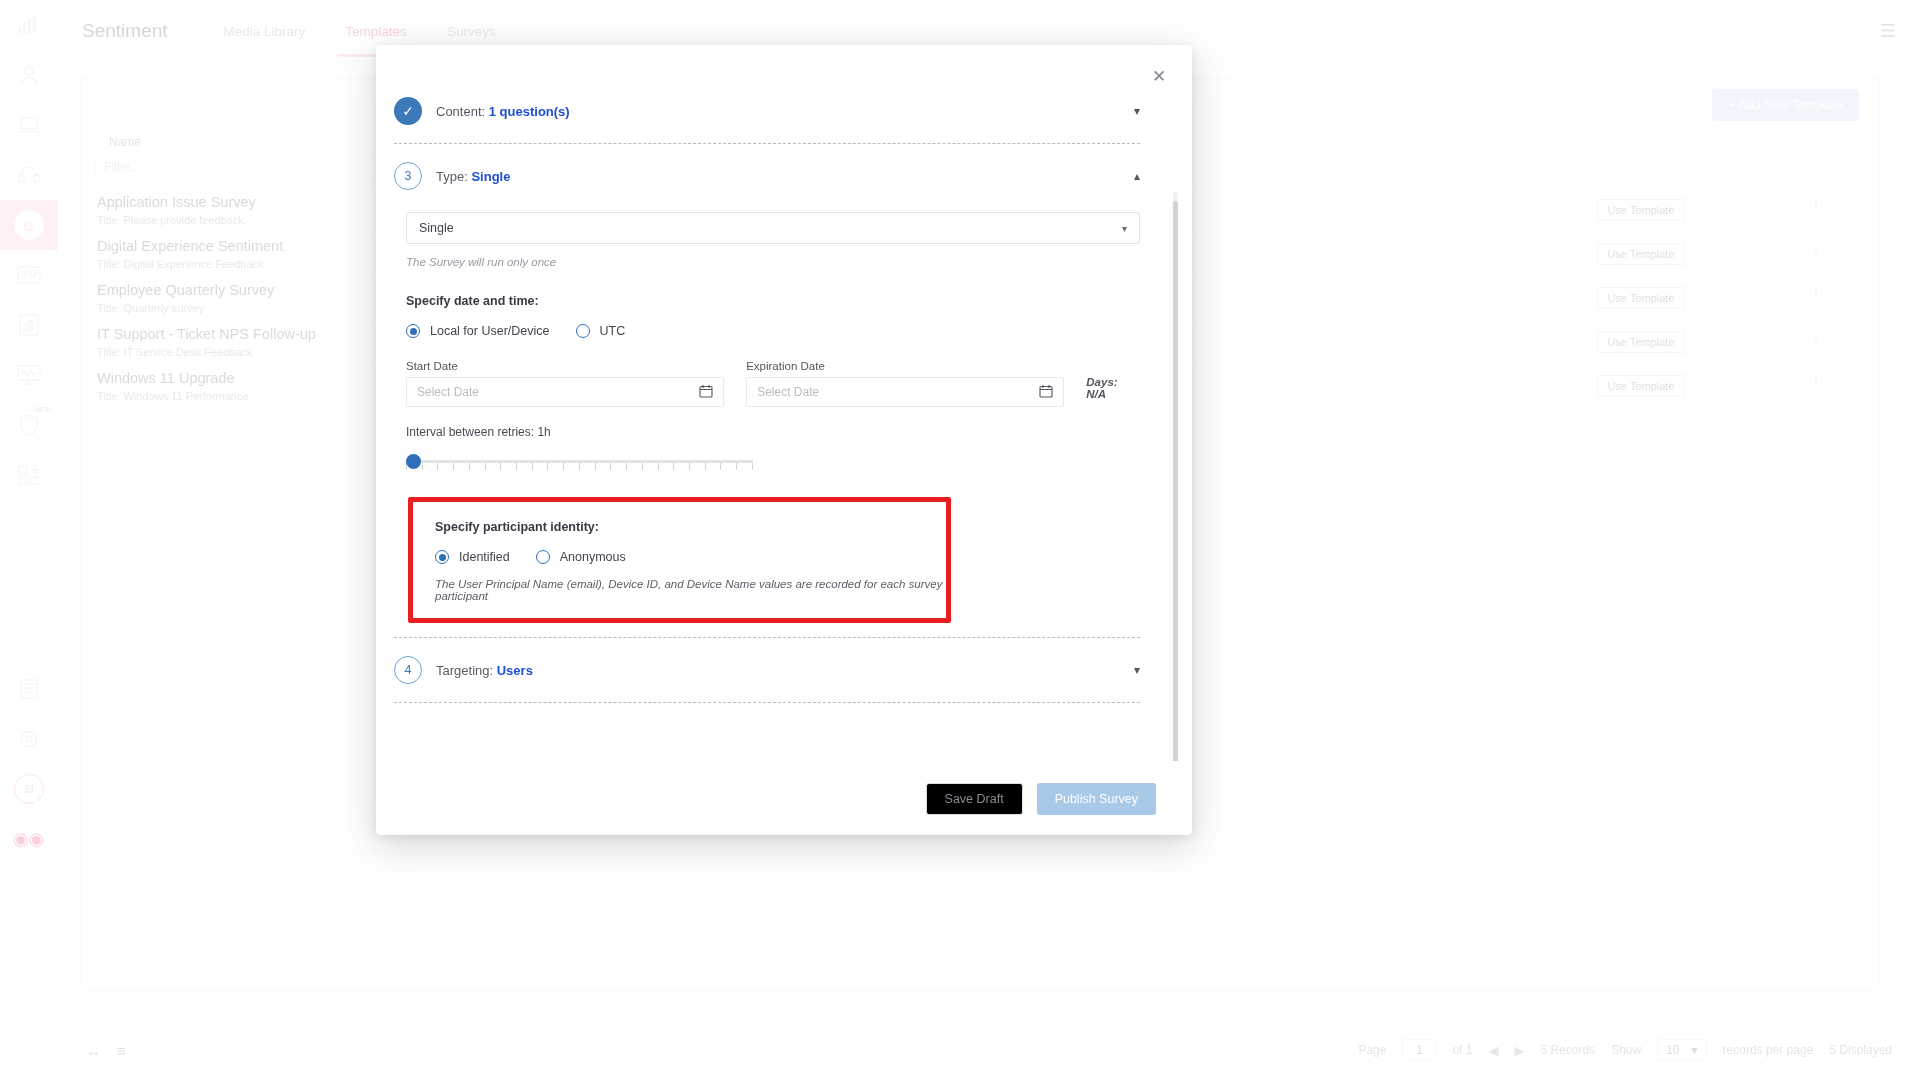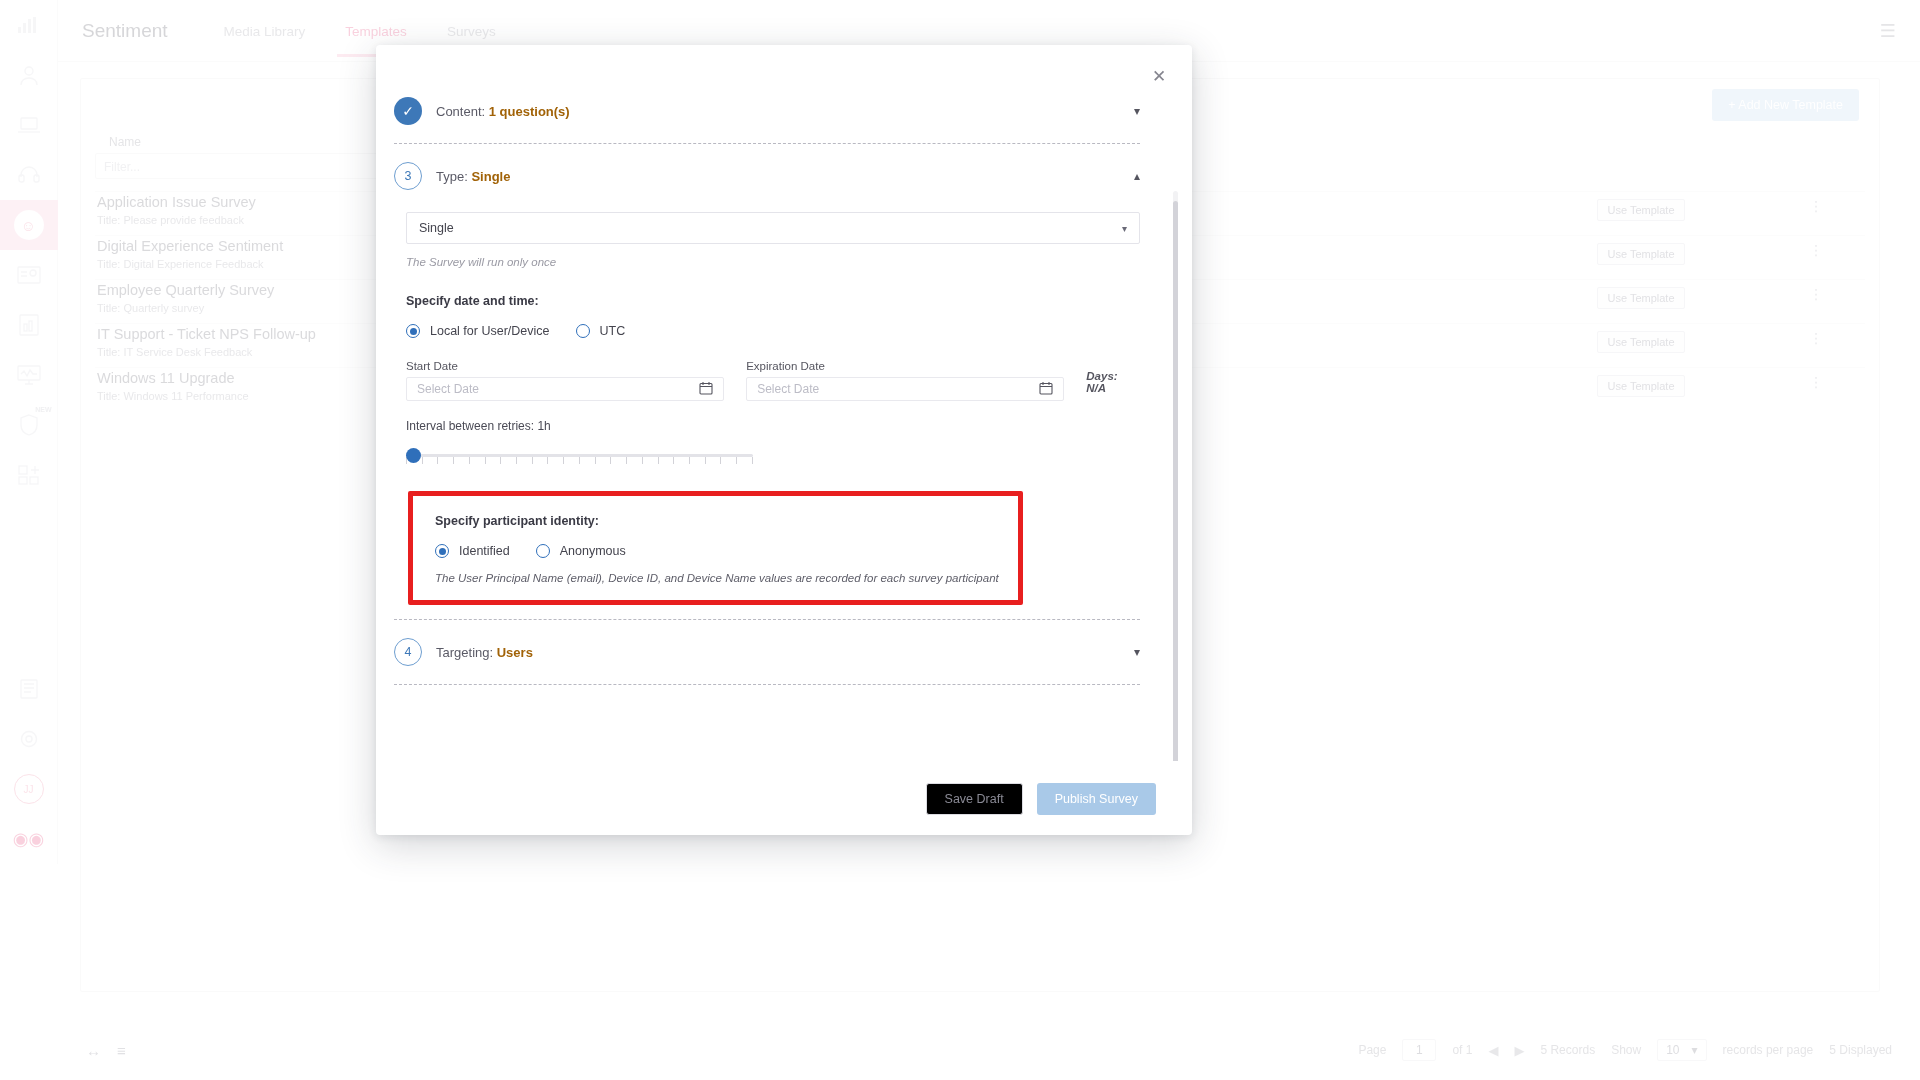--- a/index.html
+++ b/index.html
@@ -152,21 +152,21 @@
     position: relative;
   }
   .step-badge {
     width: 28px; height: 28px; border-radius: 50%;
     display: flex; align-items: center; justify-content: center;
     font-size: 12.5px; flex: 0 0 auto;
   }
   .step-badge.done { background: #3d78b8; color: #ffffff; font-size: 14px; }
   .step-badge.open { border: 1px solid #6e9ed0; color: #3d78b8; background: #fff; }
   .step-label { font-size: 13px; color: #5a5a66; }
-  .step-label b { color: #a16207; }
+  .step-label b { color: #1d4ed8; }
   .step-chevron { margin-left: auto; color: #55555f; font-size: 12px; }
   .divider-dashed { border-top: 1px dashed #b9b9c2; }
 
   .section-inner { padding: 2px 0 14px 12px; }
 
   .select-control {
     height: 32px; border: 1px solid #e4e4ea; border-radius: 2px;
     display: flex; align-items: center; padding: 0 12px;
     font-size: 12.5px; color: #44444e; background: #fff;
     margin: 2px 0 0 0;
@@ -181,21 +181,21 @@
     width: 14px; height: 14px; border-radius: 50%; border: 1.5px solid #2f6fba;
     display: inline-flex; align-items: center; justify-content: center; flex: 0 0 auto;
   }
   .radio .dot { width: 7px; height: 7px; border-radius: 50%; background: #2f6fba; }
   .radio-label { font-size: 12.5px; color: #44444e; margin-right: 16px; }
 
   .date-grid { display: flex; gap: 22px; align-items: flex-end; margin-top: 22px; }
   .date-field { width: 322px; }
   .field-label { font-size: 11.5px; color: #55555f; margin-bottom: 5px; }
   .date-input {
-    height: 24px; border: 1px solid #e9e9ee; border-radius: 2px;
+    height: 30px; border: 1px solid #e9e9ee; border-radius: 2px;
     display: flex; align-items: center; padding: 0 10px;
     font-size: 12px; color: #bcbcc6; background: #fff;
   }
   .cal-icon { margin-left: auto; color: #6a6a78; }
   .days-note { font-style: italic; font-size: 11.5px; color: #55555f; padding-bottom: 7px; font-weight: bold; }
 
   .slider-grid { display: flex; gap: 22px; margin-top: 18px; }
   .slider-col { width: 347px; }
   .slider-caption { font-size: 12px; color: #4a4a55; margin-bottom: 16px; }
   .slider-wrap { position: relative; height: 14px; }
@@ -208,21 +208,21 @@
   .thumb {
     position: absolute; top: -1px; width: 15px; height: 15px; border-radius: 50%;
   }
   .thumb.blue { background: #2f6fba; left: 0; }
   .thumb.grey { background: #e0e0e4; left: 0; }
 
   
   .identity-box {
     border: 5px solid #e81f1f; border-radius: 2px;
     margin: 28px 0 0 0; padding: 18px 0 16px 22px;
-    position: relative; left: 2px; width: 615px;
+    position: relative; left: 2px; width: 543px;
   }
   .identity-note {
     font-style: italic; font-size: 11.5px; color: #5d5d68; margin-top: 14px;
   }
 
   
   .modal-foot {
     flex: 0 0 auto; height: 74px; display: flex; align-items: center;
     justify-content: flex-end; gap: 14px; padding: 0 36px 0 0;
     border-top: 1px solid transparent;

